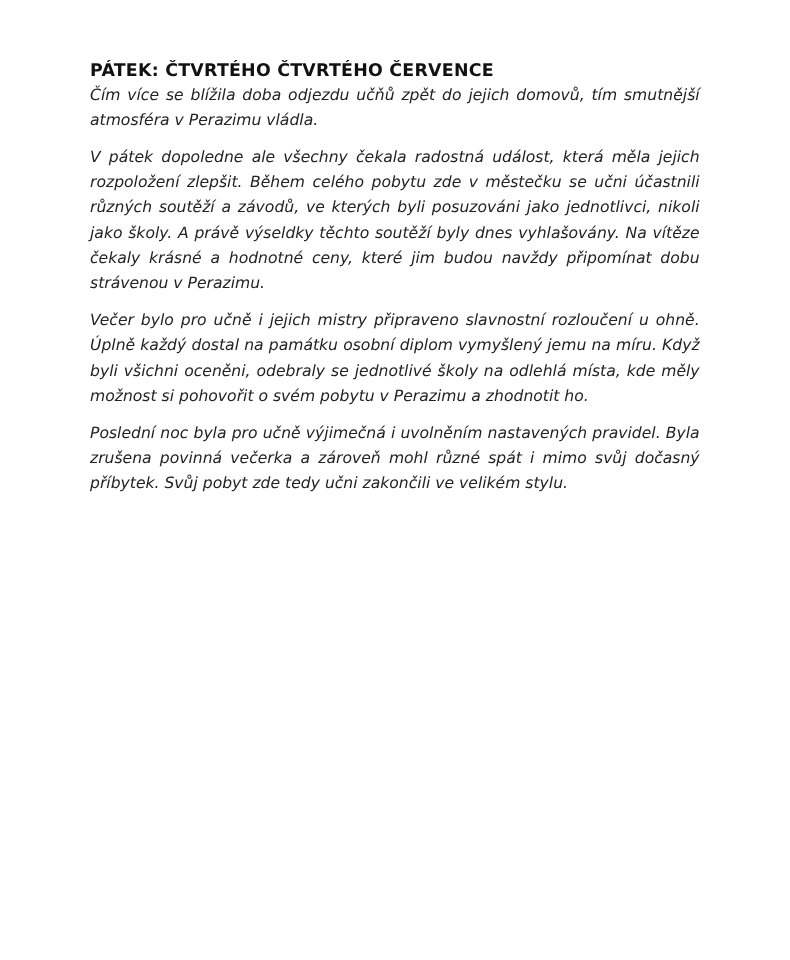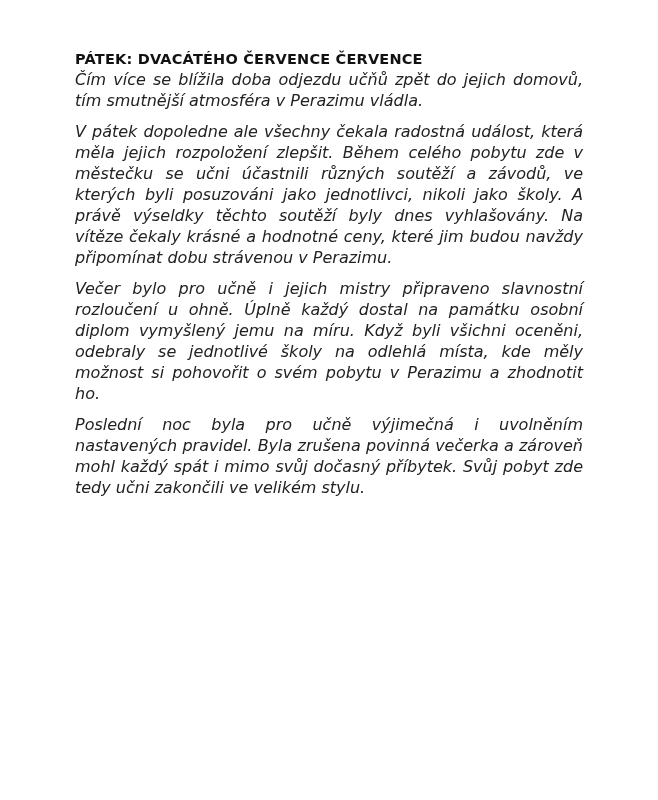--- a/index.html
+++ b/index.html
@@ -15,31 +15,31 @@
   .title {
     font-family: "DejaVu Sans", sans-serif;
     font-weight: bold;
     font-size: 14.5px;
     letter-spacing: 0.2px;
     line-height: 20px;
     margin: 0;
     color: #111;
   }
   .para {
-    font-size: 16px;
+    font-size: 13px;
     line-height: 21px;
     margin: 0 0 10px 0;
     text-align: justify;
     font-style: italic;
     color: #222;
   }
   .para.first { margin-top: 0; }
 </style>
 </head>
 <body>
 
 <div class="page">
-  <h1 class="title">PÁTEK: DVACÁTÉHO ČERVENCE ČERVENCE</h1>
+  <h1 class="title">PÁTEK: ČTVRTÉHO ČTVRTÉHO ČERVENCE</h1>
   <p class="para first">Čím více se blížila doba odjezdu učňů zpět do jejich domovů, tím smutnější atmosféra v Perazimu vládla.</p>
   <p class="para">V pátek dopoledne ale všechny čekala radostná událost, která měla jejich rozpoložení zlepšit. Během celého pobytu zde v městečku se učni účastnili různých soutěží a závodů, ve kterých byli posuzováni jako jednotlivci, nikoli jako školy. A právě výseldky těchto soutěží byly dnes vyhlašovány. Na vítěze čekaly krásné a hodnotné ceny, které jim budou navždy připomínat dobu strávenou v Perazimu.</p>
   <p class="para">Večer bylo pro učně i jejich mistry připraveno slavnostní rozloučení u ohně. Úplně každý dostal na památku osobní diplom vymyšlený jemu na míru. Když byli všichni oceněni, odebraly se jednotlivé školy na odlehlá místa, kde měly možnost si pohovořit o svém pobytu v Perazimu a zhodnotit ho.</p>
-  <p class="para">Poslední noc byla pro učně výjimečná i uvolněním nastavených pravidel. Byla zrušena povinná večerka a zároveň mohl každý spát i mimo svůj dočasný příbytek. Svůj pobyt zde tedy učni zakončili ve velikém stylu.</p>
+  <p class="para">Poslední noc byla pro učně výjimečná i uvolněním nastavených pravidel. Byla zrušena povinná večerka a zároveň mohl různé spát i mimo svůj dočasný příbytek. Svůj pobyt zde tedy učni zakončili ve velikém stylu.</p>
 </div>
 
 </body></html>

